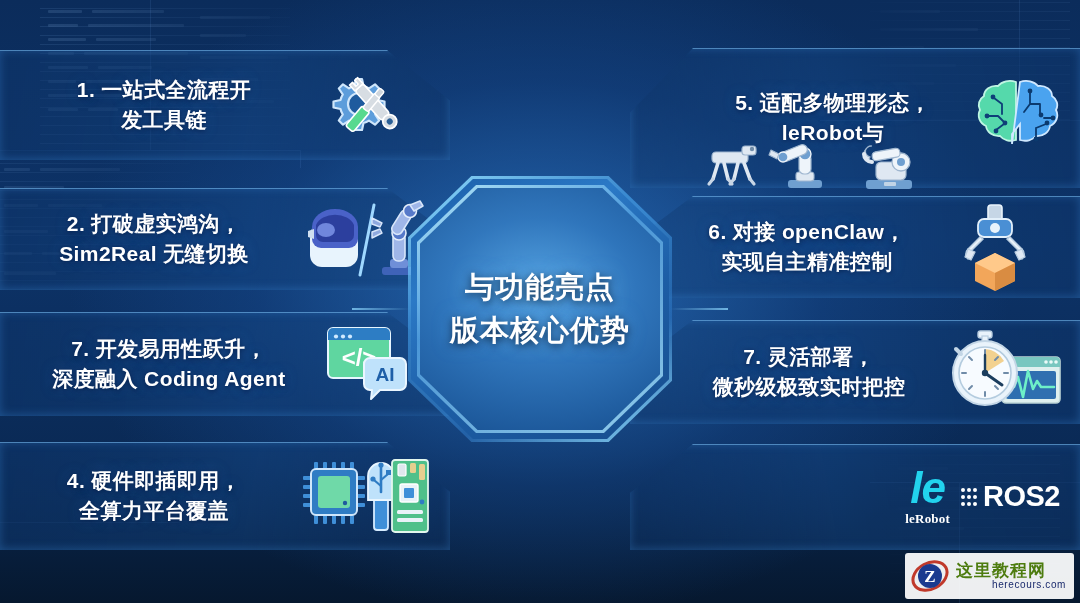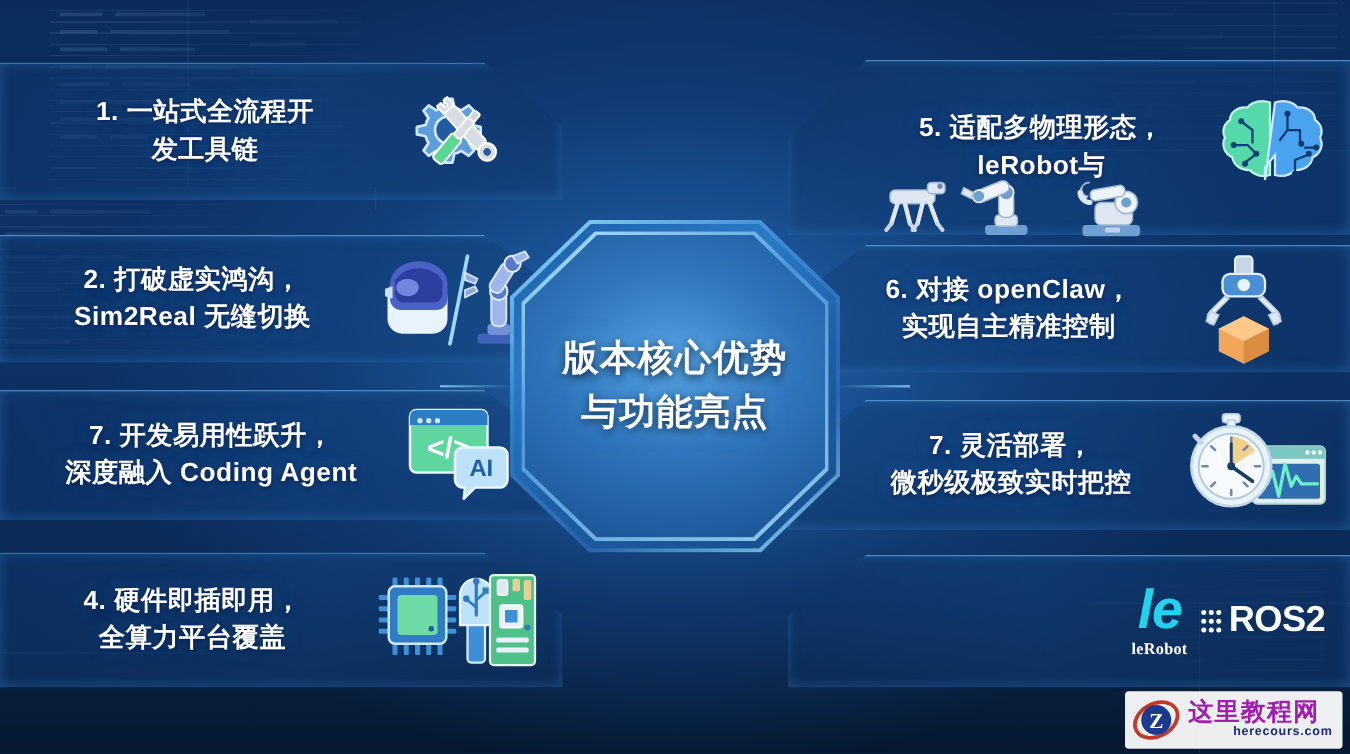--- a/index.html
+++ b/index.html
@@ -134,22 +134,22 @@
 
   
   .wm{
     position:absolute; right:6px; bottom:4px; z-index:30;
     display:flex; align-items:center; gap:7px;
     background:rgba(255,255,255,.93);
     padding:4px 8px 4px 6px; border-radius:3px;
   }
   .wm-badge{ position:relative; width:38px; height:38px; flex:none; }
   .wm-txt{ display:flex; flex-direction:column; line-height:1.05; }
-  .wm-cn{ color:#a21caf; font-weight:700; font-size:20px; letter-spacing:1px; }
-  .wm-en{ color:#1a2a6c; font-weight:700; font-size:10px; letter-spacing:.6px;margin-left:36px; }
+  .wm-cn{ color:#4d7c0f; font-weight:700; font-size:17px; letter-spacing:1px; }
+  .wm-en{ color:#1a2a6c; font-weight:400; font-size:10px; letter-spacing:.6px;margin-left:36px; }
 </style>
 </head>
 <body>
 
 <div class="stage">
   <div class="stage-solid"></div>
   <div class="stage-glow"></div>
 
   <div class="code-tex tl">
     <i style="left:8px;top:6px;width:34px"></i>
@@ -503,22 +503,22 @@
       </div>
     </div>
   </div>
 
   <div class="hex-wrap">
     <div class="hex outer"></div>
     <div class="hex mid"></div>
     <div class="hex inner-line"></div>
     <div class="hex core"></div>
     <div class="hex-label">
+      <span>与功能亮点</span>
       <span>版本核心优势</span>
-      <span>与功能亮点</span>
     </div>
   </div>
 
   <div class="spoke" style="left:352px;top:308px;width:58px;transform:scaleX(-1);"></div>
   <div class="spoke" style="left:670px;top:308px;width:58px;"></div>
 
   <div class="wm">
     <div class="wm-badge">
       <svg width="38" height="38" viewBox="0 0 38 38">
         <ellipse cx="19" cy="19" rx="18" ry="13" transform="rotate(-28 19 19)" fill="none" stroke="#c0392b" stroke-width="3"></ellipse>

